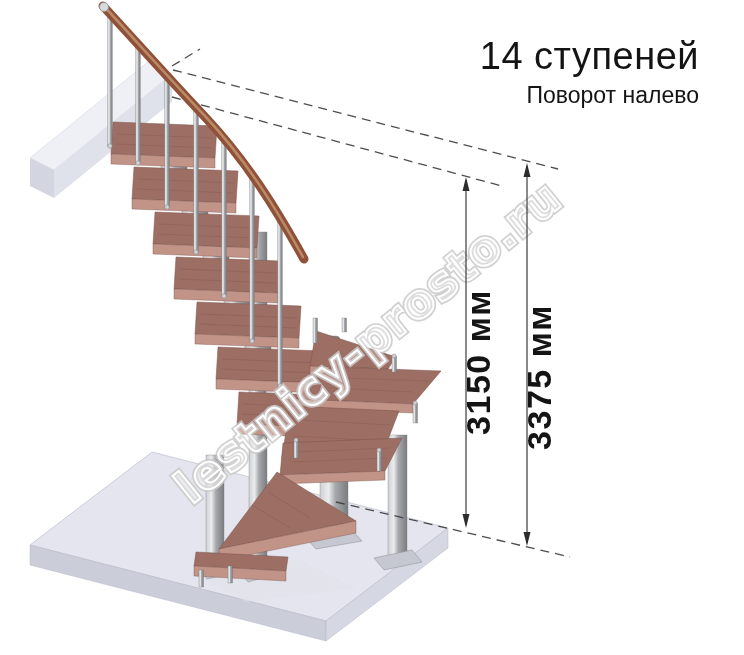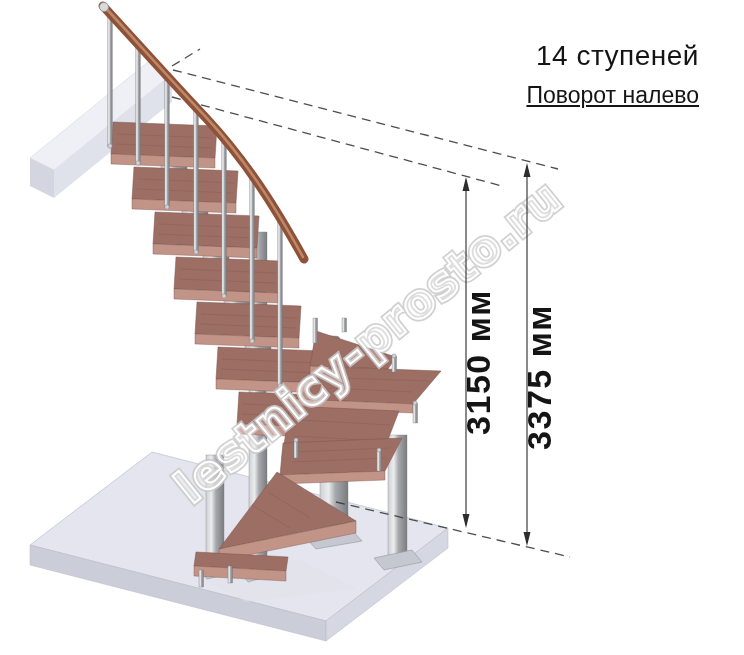--- a/index.html
+++ b/index.html
@@ -4,22 +4,22 @@
 <style>
   html,body{margin:0;padding:0;background:#ffffff;}
   .stage{
     position:relative;width:744px;height:655px;background:#fff;overflow:hidden;
     font-family:"Liberation Sans","DejaVu Sans",sans-serif;
   }
   .stage svg{position:absolute;left:0;top:0;}
   .title-block{
     position:absolute;top:36px;right:45px;text-align:right;color:var(--dim-text,#141414);
   }
-  .title-main{font-size:28px;line-height:40px;letter-spacing:.5px;}
-  .title-sub{font-size:23px;line-height:26px;margin-top:6px;text-decoration:underline;}
+  .title-main{font-size:38px;line-height:40px;letter-spacing:.5px;text-align:center;}
+  .title-sub{font-size:23px;line-height:26px;margin-top:6px;}
   
   .wood-top{fill:var(--wood-top,#9d6e64);stroke:var(--wood-edge,#7b544c);stroke-width:.5;}
   .wood-front{fill:var(--wood-front,#c29488);stroke:var(--wood-edge,#7b544c);stroke-width:.4;}
   .grain{stroke:#815850;stroke-width:.7;opacity:.55;fill:none;}
   .metal{fill:url(#gmetal);stroke:#77787c;stroke-width:.35;}
   .plate{fill:#c6c8d1;stroke:#9496a3;stroke-width:.6;}
   .dot{fill:#d2d3d7;stroke:#8c8d91;stroke-width:.6;}
   .floor-top{fill:var(--floor-top,#e4e5ee);stroke:#c3c5d2;stroke-width:.8;}
   .floor-left{fill:var(--floor-left,#cbcdd9);stroke:#b6b8c6;stroke-width:.5;}
   .floor-right{fill:var(--floor-right,#d5d7e2);stroke:#b6b8c6;stroke-width:.5;}

